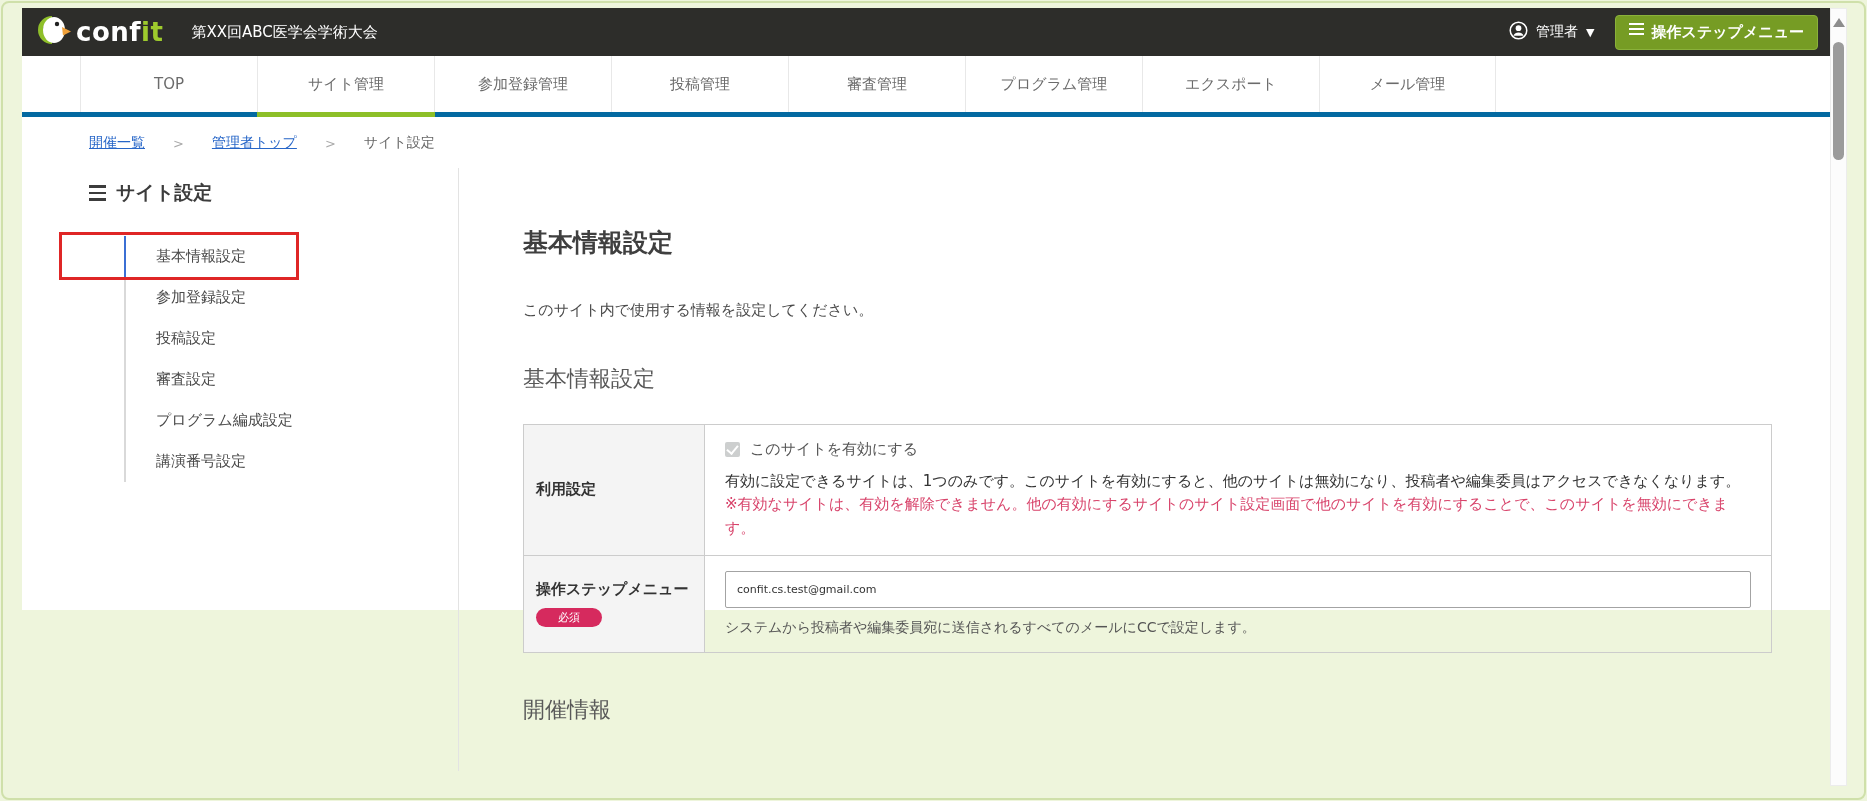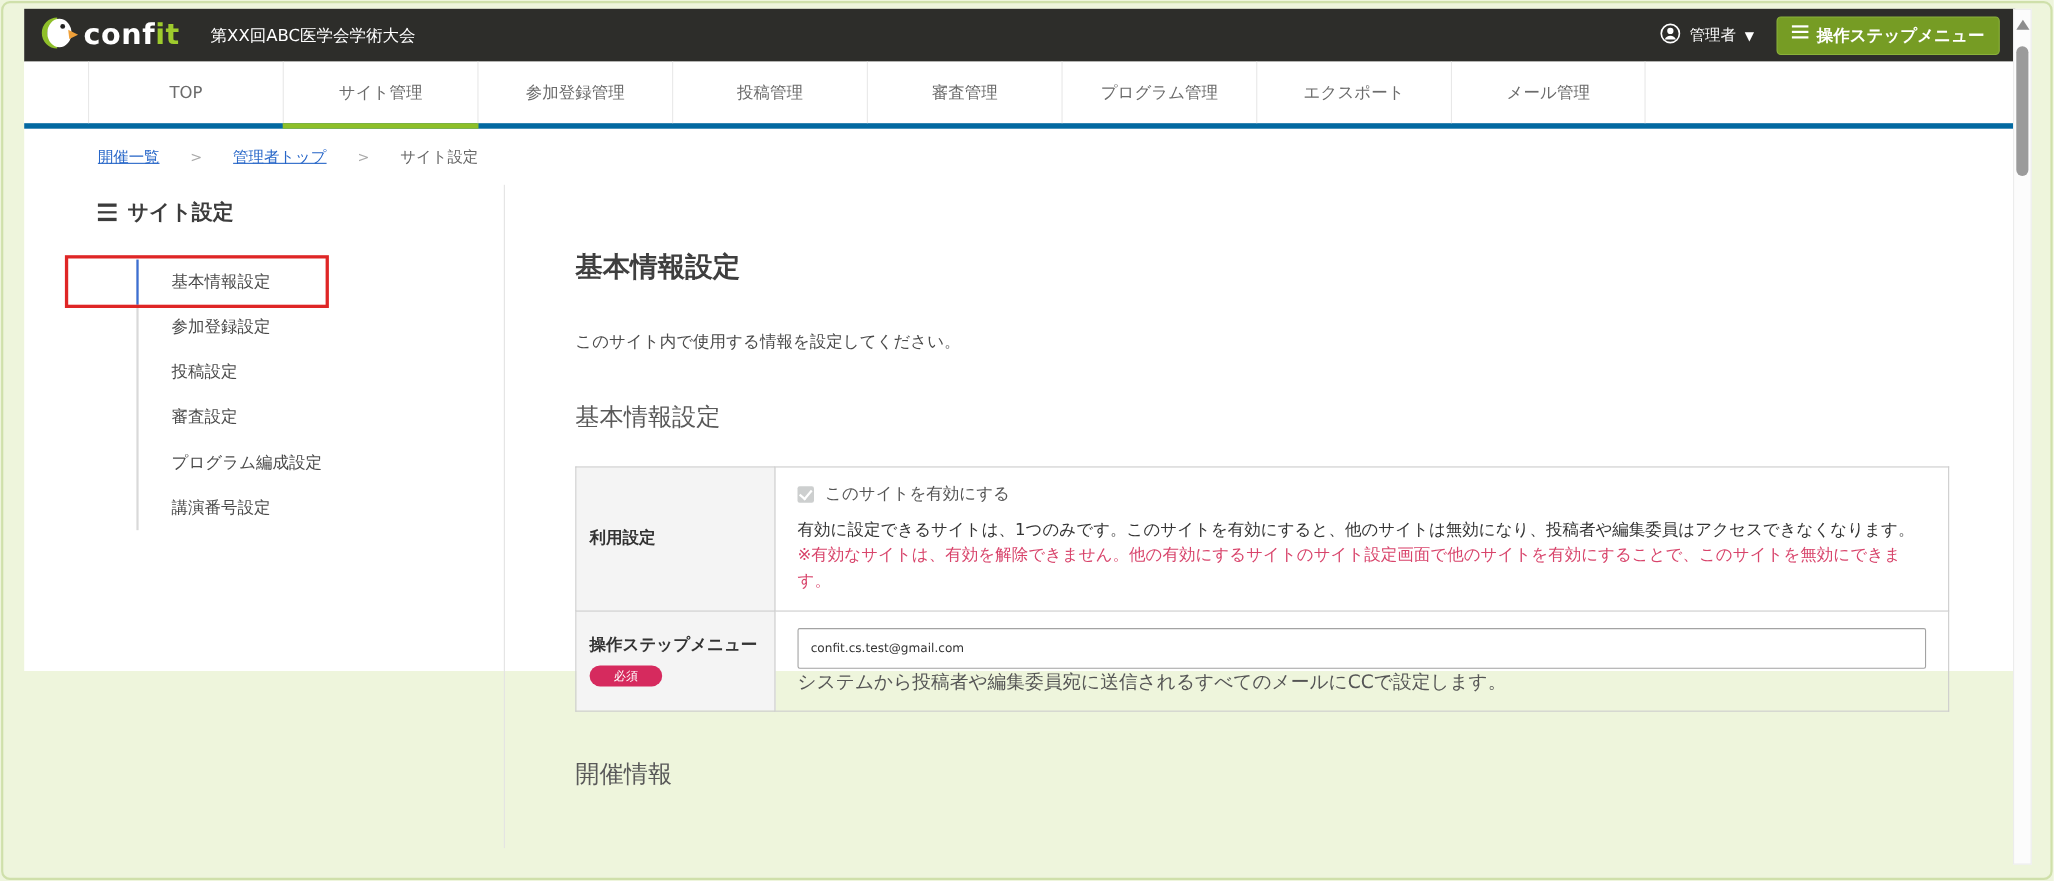--- a/index.html
+++ b/index.html
@@ -115,21 +115,21 @@
   .required-badge {
     display:inline-block; margin-top:9px;
     background:#d62a5e; color:#fff; font-size:11px; font-weight:normal;
     border-radius:10px; padding:2px 22px;
   }
   .text-input {
     width:100%; height:37px; border:1px solid #a3a3a3; border-radius:2px;
     padding:0 11px; font-size:11px; color:#333;
     font-family:"DejaVu Sans","Liberation Sans",sans-serif;
   }
-  .helper-text { font-size:17px; color:#555; }
+  .helper-text { margin-top:11px; font-size:14px; color:#555; }
   .section-title-bottom { margin-top:42px; }
   
   .scrollbar {
     position:absolute; left:1830px; top:8px; width:17px; height:778px;
     background:#fcfcfc; border:1px solid #ececec;
   }
   .scroll-up {
     position:absolute; top:9px; left:2px; width:0; height:0;
     border-left:6px solid transparent; border-right:6px solid transparent;
     border-bottom:9px solid #8d8d8d; cursor:pointer;

